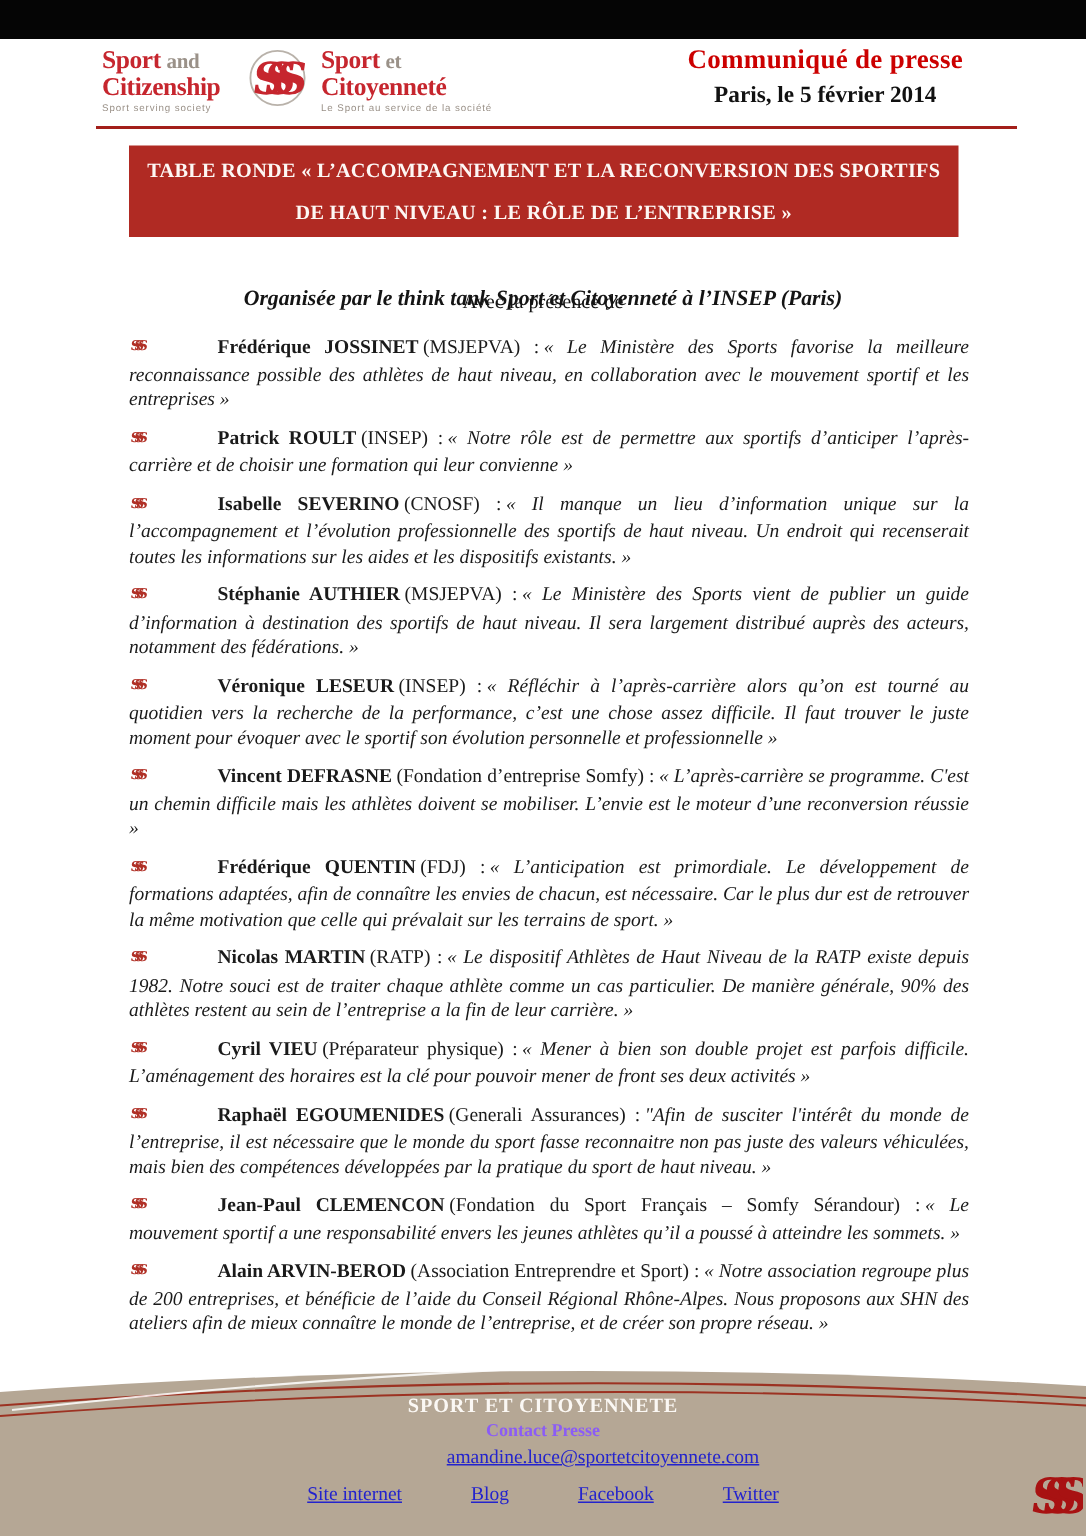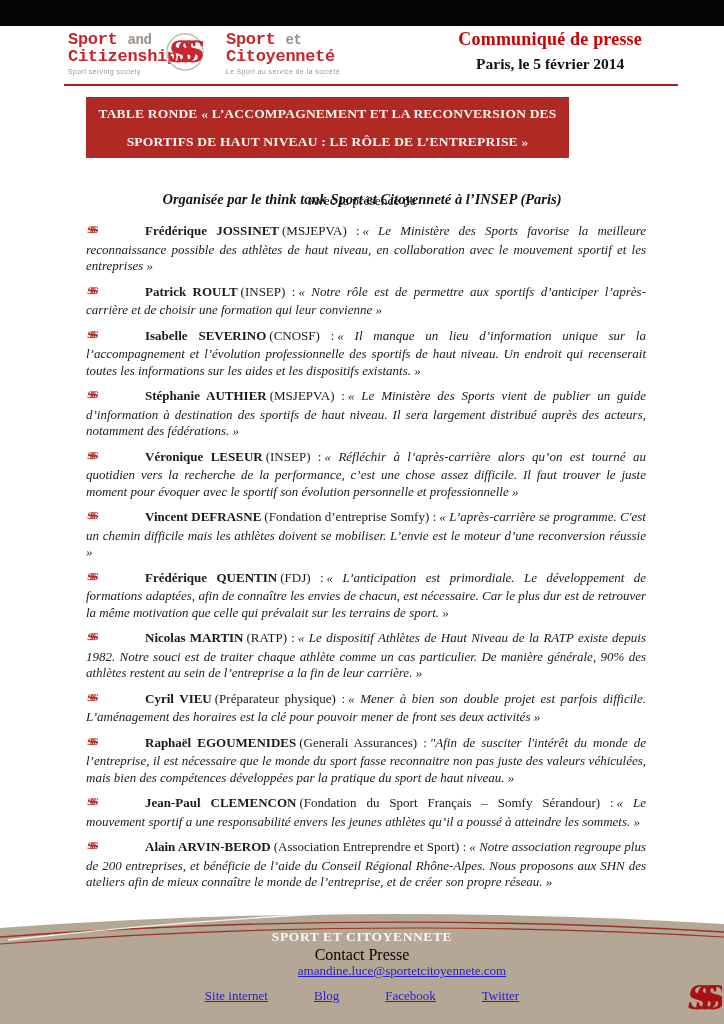--- a/index.html
+++ b/index.html
@@ -5,34 +5,34 @@
   html,body{margin:0;padding:0;background:#4a4a4a;}
   .page{
     position:relative; width:724px; height:1024px; margin:0 auto;
     background:#ffffff; overflow:hidden;
     font-family:"Liberation Serif", serif; color:#1a1a1a;
   }
   .topbar{position:absolute;top:0;left:0;width:724px;height:26px;background:#050505;}
 
   
   .logo-en{position:absolute;left:68px;top:31px;line-height:1;}
-  .logo-fr{position:absolute;left:226px;top:31px;line-height:1;}
-  .logo-line{font-family:Liberation Mono, monospace;font-weight:bold;font-size:17px;letter-spacing:-0.3px;}
+  .logo-fr{position:absolute;left:214px;top:31px;line-height:1;}
+  .logo-line{font-family:Liberation Serif, serif;font-weight:bold;font-size:17px;letter-spacing:-0.3px;}
   .logo-red{color:var(--logo_red,#c6262e);}
   .logo-gray{color:var(--logo_gray,#9a9188);font-size:14px;}
   .logo-tag{font-family:"Liberation Sans", sans-serif;font-size:6.5px;color:var(--logo_gray,#9a9188);letter-spacing:.6px;margin-top:4px;}
   .sc-mark{position:absolute;left:166px;top:30px;}
   .press-block{position:absolute;right:82px;top:29px;text-align:center;}
   .press-title{color:var(--accent_red,#cc0000);font-weight:bold;font-size:18px;letter-spacing:.2px;}
   .press-date{color:#111;font-weight:bold;font-size:15.5px;margin-top:5px;}
   .head-rule{position:absolute;left:64px;top:84px;width:614px;height:2px;background:var(--rule_red,#a31f1a);}
 
   
   .banner{
-    position:absolute;left:86px;top:97px;width:483px;height:61px;
+    position:absolute;left:86px;top:97px;width:553px;height:61px;
     background:var(--banner_red,#b02a23);color:#fdf7f4;
     display:flex;align-items:center;justify-content:center;
     text-align:center;font-weight:bold;font-size:13.5px;line-height:28px;
     letter-spacing:.2px;padding:0 10px;box-sizing:border-box;
   }
   .subtitle{position:absolute;left:0;top:167px;width:724px;text-align:center;
     font-weight:bold;font-style:italic;font-size:14.5px;color:#141414;margin-top:24px;}
   .presence{position:absolute;left:0;top:193px;width:724px;text-align:center;font-size:13.5px;color:#141414;}
 
   
@@ -41,21 +41,21 @@
   .bullet{display:inline-block;width:31px;vertical-align:-2px;}
   .sname{font-weight:bold;margin-left:28px;}
   .sorg{margin-left:3px;}
   .squote{font-style:italic;margin-left:3px;}
 
   
   .footer{position:absolute;left:0;bottom:0;width:724px;height:120px;}
   .footer svg.curve{position:absolute;left:0;top:0;}
   .fo{position:absolute;left:0;width:724px;text-align:center;z-index:2;}
   .f-org{top:25px;color:#fbf8f4;font-weight:bold;font-size:13.5px;letter-spacing:.6px;}
-  .f-contact{top:42px;color:#000000;font-weight:normal;font-size:16px;}
+  .f-contact{top:42px;color:#8b5cf6;font-weight:bold;font-size:12px;}
   .f-email{top:59px;font-size:13px;padding-left:40px;}
   .f-links{top:84px;display:flex;justify-content:center;gap:46px;font-size:13px;}
   a.lnk{color:var(--link_blue,#2323cd);text-decoration:underline;cursor:pointer;}
   .footer-mark{position:absolute;right:2px;bottom:2px;z-index:3;}
 </style>
 </head>
 <body>
 
 <div class="page">
 

